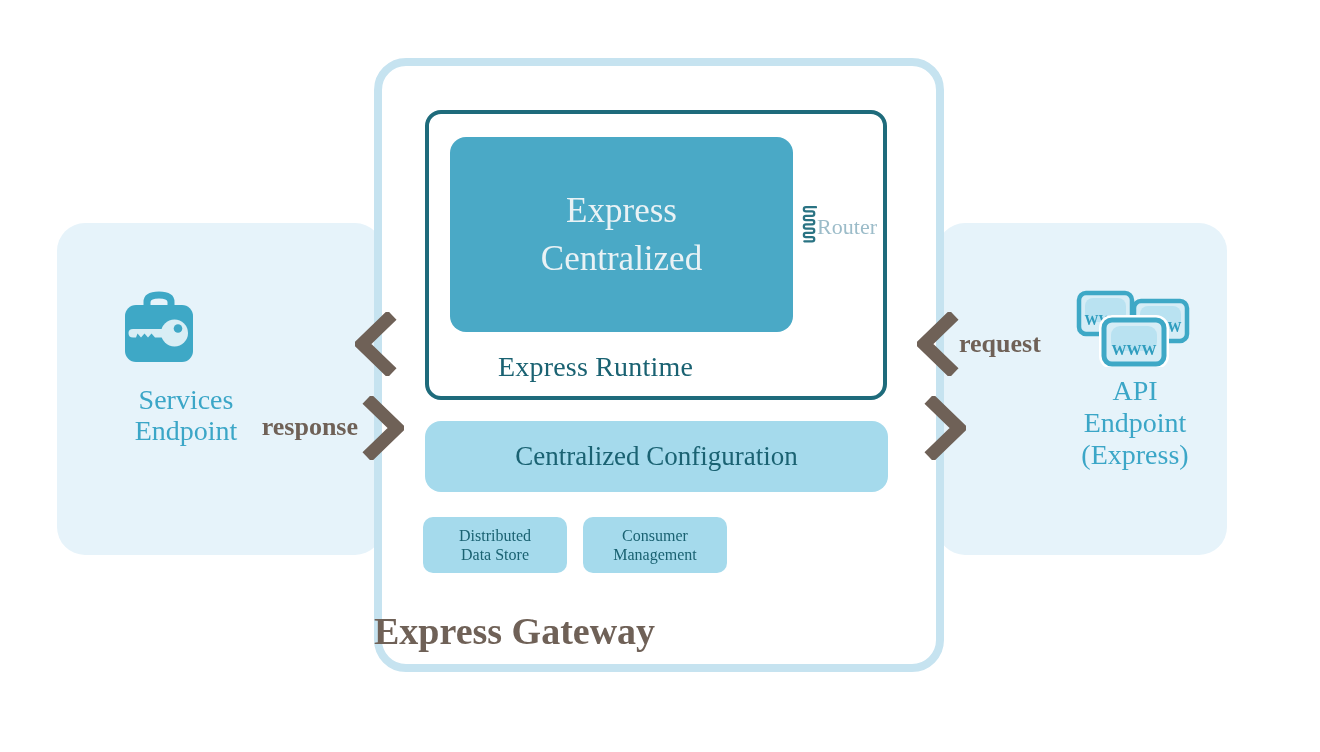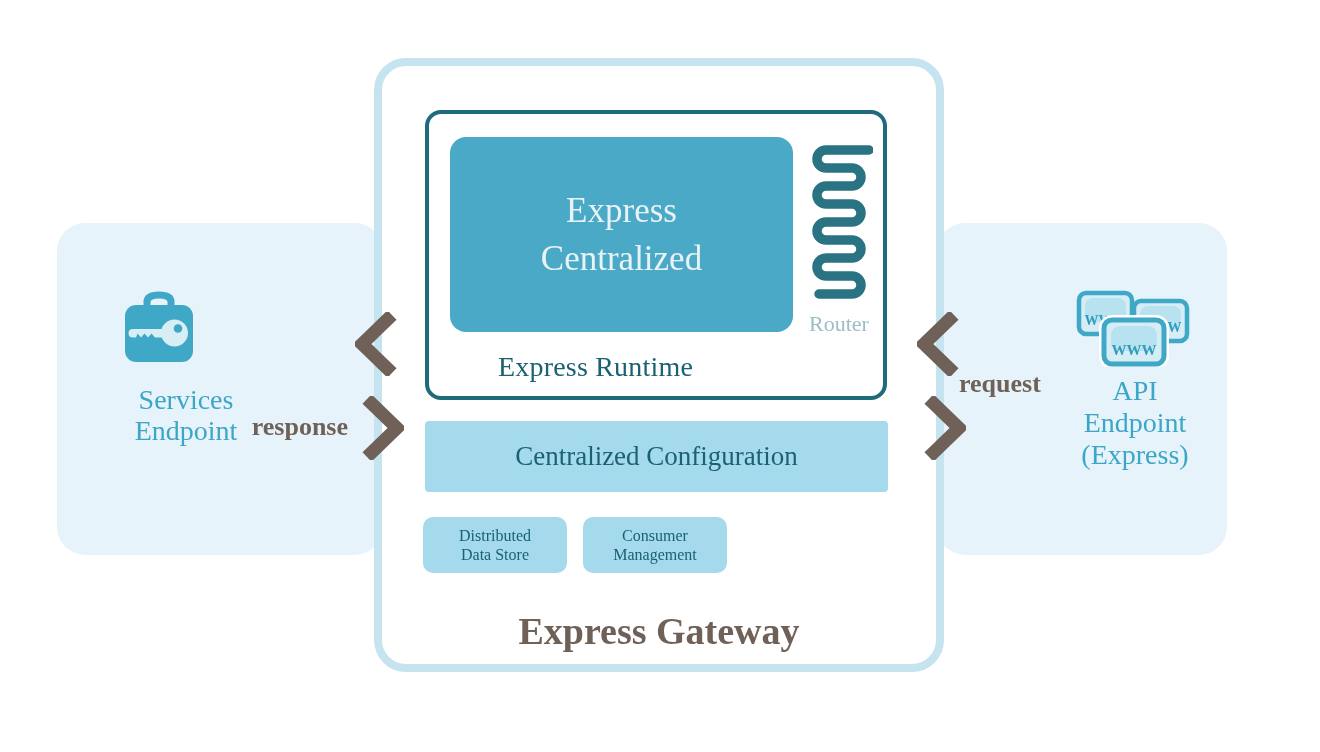--- a/index.html
+++ b/index.html
@@ -27,59 +27,59 @@
     background:#ffffff;border:4px solid #1E6B7B;border-radius:16px;
   }
   .middleware{
     position:absolute;left:450px;top:137px;width:343px;height:195px;
     background:#4AA9C6;border-radius:16px;
     display:flex;flex-direction:column;align-items:center;justify-content:center;
     color:#E9F2F5;font-size:35px;font-weight:300;line-height:48px;text-align:center;
   }
   .router-wrap{
     position:absolute;left:801px;top:142px;width:76px;
-    display:flex;flex-direction:column;align-items:center;
+    display:flex;flex-direction:row;align-items:center;
   }
   .router-label{
     margin-top:3px;font-size:22px;color:#9CBCC9;
   }
   .runtime-label{
     position:absolute;left:450px;top:351px;
     font-size:28px;color:#1A6272;letter-spacing:0.2px;margin-left:48px;
   }
   .config{
     position:absolute;left:425px;top:421px;width:463px;height:71px;
-    background:#A5DAEC;border-radius:4px;
+    background:#A5DAEC;border-radius:16px;
     display:flex;align-items:center;justify-content:center;
     font-size:27px;color:#1A6272;
   }
   .module{
     position:absolute;top:517px;width:144px;height:56px;
     background:#A5DAEC;border-radius:10px;
     display:flex;flex-direction:column;align-items:center;justify-content:center;
     font-size:16px;line-height:19px;color:#1A6272;text-align:center;
   }
   .module-1{left:423px;}
   .module-2{left:583px;}
   .module-3{left:743px;}
   .gateway-title{
     position:absolute;left:374px;top:609px;width:570px;
-    text-align:center;font-size:38px;font-weight:bold;color:#6F6157;
+    font-size:38px;font-weight:bold;color:#6F6157;
   }
   .panel-text{
     position:absolute;text-align:center;
     font-size:28px;line-height:31px;color:#3BA6C7;
   }
   .panel-text-left{left:58px;width:200px;top:384px;padding-left:28px;}
   .panel-text-right{left:1045px;width:180px;top:375px;line-height:32px;}
   .flow-label{
     position:absolute;font-size:26px;font-weight:bold;color:#6F6157;
   }
-  .flow-response{left:215px;top:412px;width:133px;text-align:right;}
-  .flow-request{left:959px;top:329px;text-align:left;margin-top:40px;}
+  .flow-response{left:225px;top:412px;width:133px;text-align:right;}
+  .flow-request{left:959px;top:329px;text-align:left;}
   .abs{position:absolute;}
 </style>
 </head>
 <body>
 
 <div id="stage">
 
   <div class="panel panel-left"></div>
   <div class="panel panel-right"></div>
 

